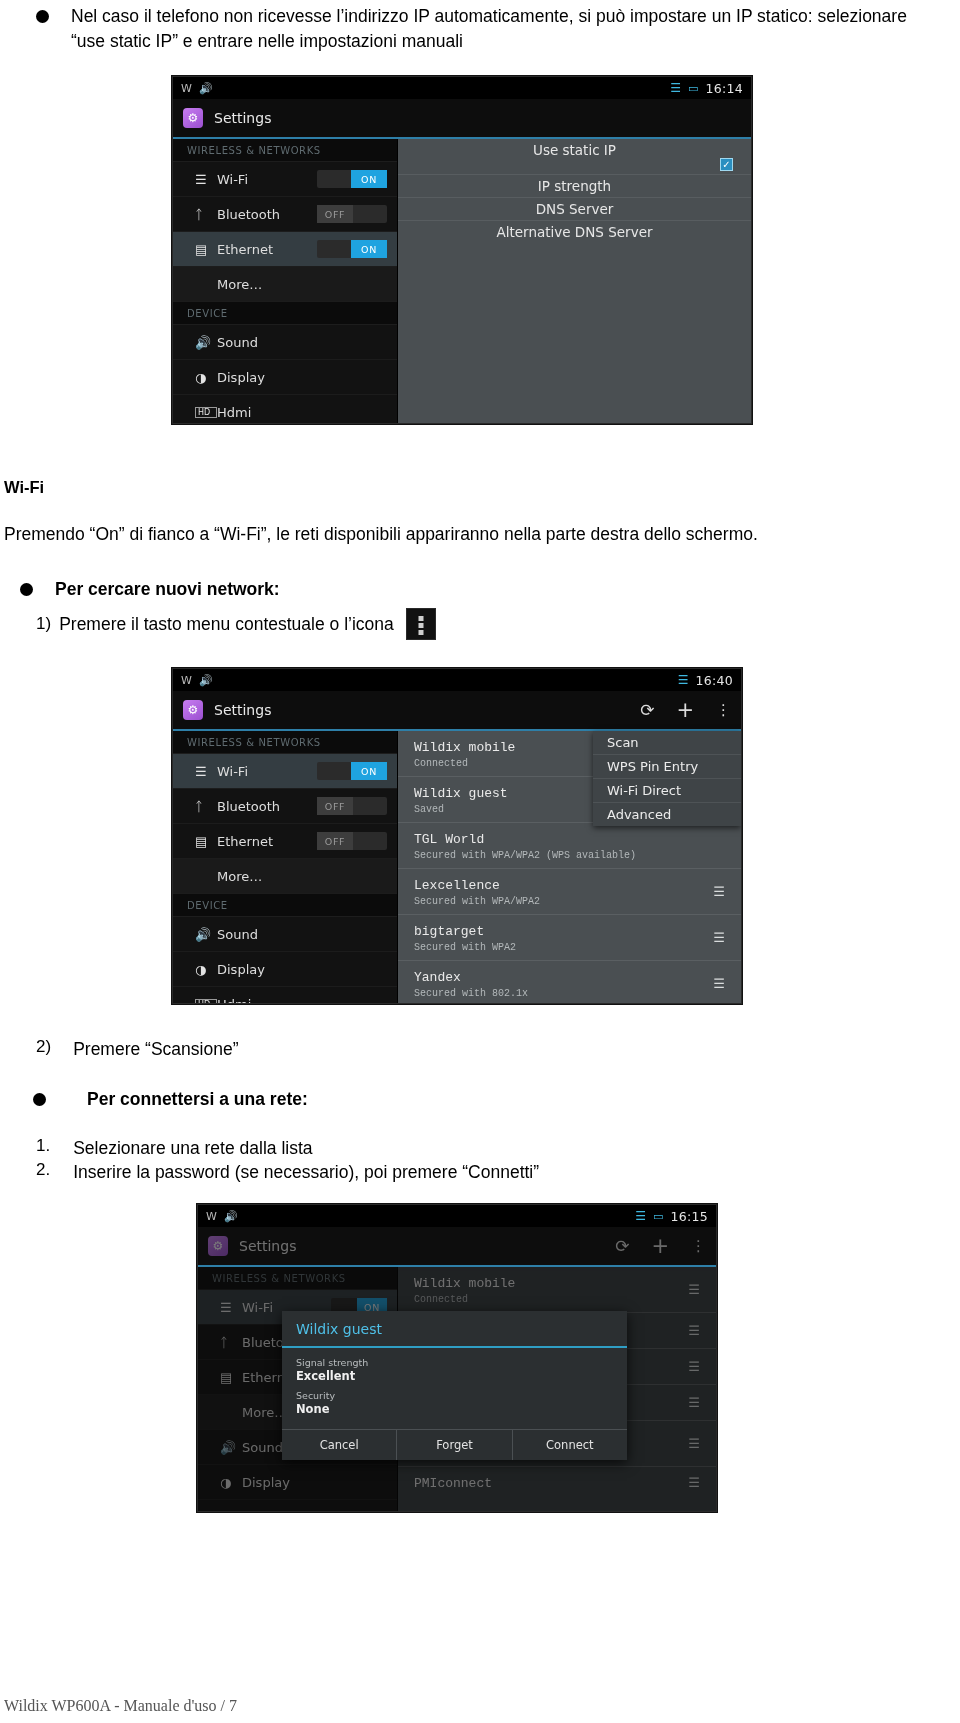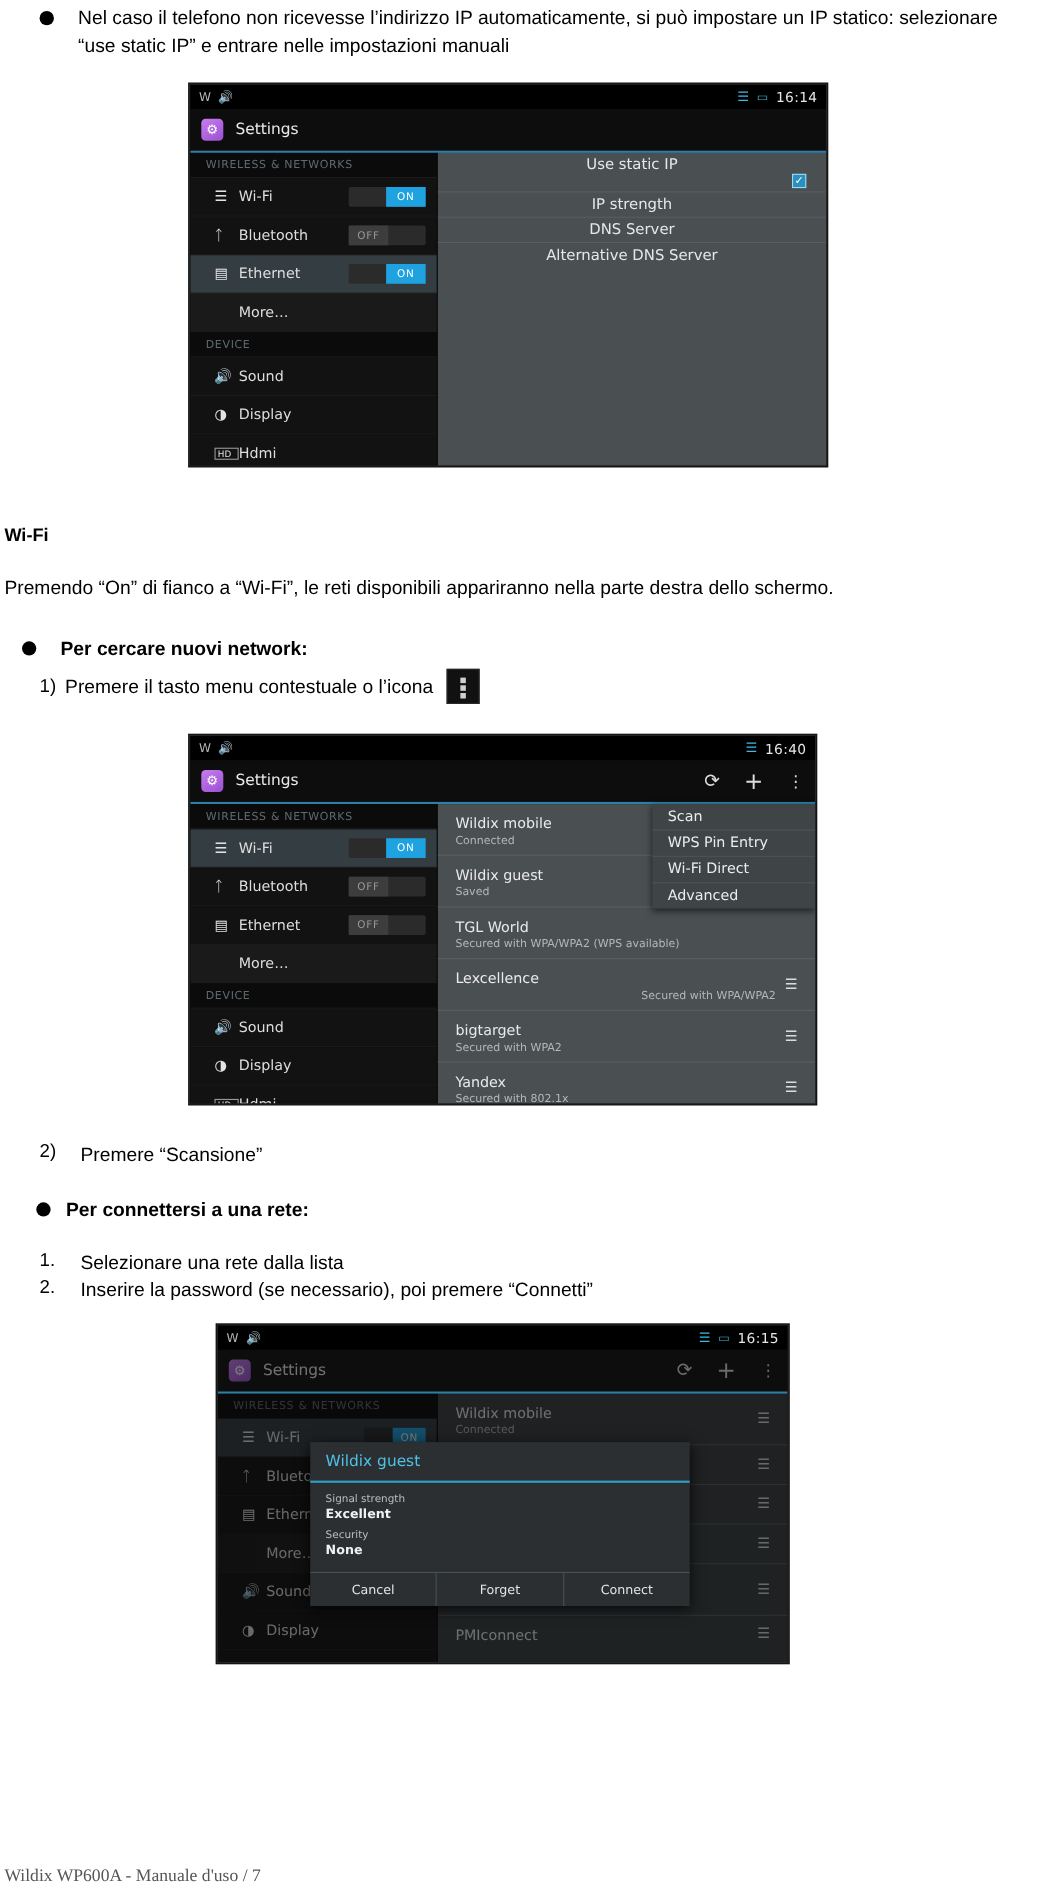--- a/index.html
+++ b/index.html
@@ -96,21 +96,21 @@
     border-bottom:1px solid #585d60; display:flex; align-items:center;flex-direction:column;
   }
   .row .chk {
     margin-left:auto; width:13px; height:13px; border:1px solid #9fd8ef;
     background:#2b8fc0; color:#fff; font-size:10px; line-height:11px; text-align:center;
   }
 
   
   .net {
     padding:7px 16px; border-bottom:1px solid #5a5f62;
-    display:flex; align-items:center;
+    display:flex; align-items:center;font-family:Liberation Mono, monospace;
   }
   .net .txt { flex:1 1 auto; min-width:0; }
   .net .name { color:#eaeaea; font-size:13px; white-space:nowrap; overflow:hidden; }
   .net .sub { color:#b3b8ba; font-size:10px; margin-top:2px; white-space:nowrap; overflow:hidden; }
   .wifi-bars { color:#d9dcdd; font-size:13px; flex:0 0 auto; margin-left:8px; }
 
   
   .dropdown {
     position:absolute; background:#3f4447;
     box-shadow:0 2px 6px rgba(0,0,0,.6);
@@ -355,21 +355,21 @@
       </div>
       <div class="net">
         <span class="txt">
           <span class="name">TGL World</span>
           <span class="sub" style="display:block;">Secured with WPA/WPA2 (WPS available)</span>
         </span>
       </div>
       <div class="net">
         <span class="txt">
           <span class="name">Lexcellence</span>
-          <span class="sub" style="display:block;text-align:right;">Secured with WPA/WPA2</span>
+          <span class="sub" style="display:block;">Secured with WPA/WPA2</span>
         </span>
         <span class="wifi-bars">☰</span>
       </div>
       <div class="net">
         <span class="txt">
           <span class="name">bigtarget</span>
           <span class="sub" style="display:block;">Secured with WPA2</span>
         </span>
         <span class="wifi-bars">☰</span>
       </div>
@@ -392,21 +392,21 @@
 </div>
 
 <div style="position:absolute;left:36px;top:1037px;display:flex;align-items:flex-start;">
   <span class="num">2)</span>
   <span class="doc-p" style="margin-left:22px;">Premere “Scansione”</span>
 </div>
 
 <div style="position:absolute;left:33px;top:1087px;">
   <div class="doc-bullet-row">
     <span class="bullet-dot"></span>
-    <span class="doc-p bold" style="margin-left:14px;">Per connettersi a una rete:</span>
+    <span class="doc-p bold" style="margin-left:41px;">Per connettersi a una rete:</span>
   </div>
 </div>
 
 <div style="position:absolute;left:36px;top:1136px;display:flex;align-items:flex-start;">
   <span class="num">1.</span>
   <span class="doc-p" style="margin-left:23px;">Selezionare una rete dalla lista</span>
 </div>
 
 <div style="position:absolute;left:36px;top:1160px;display:flex;align-items:flex-start;">
   <span class="num">2.</span>

